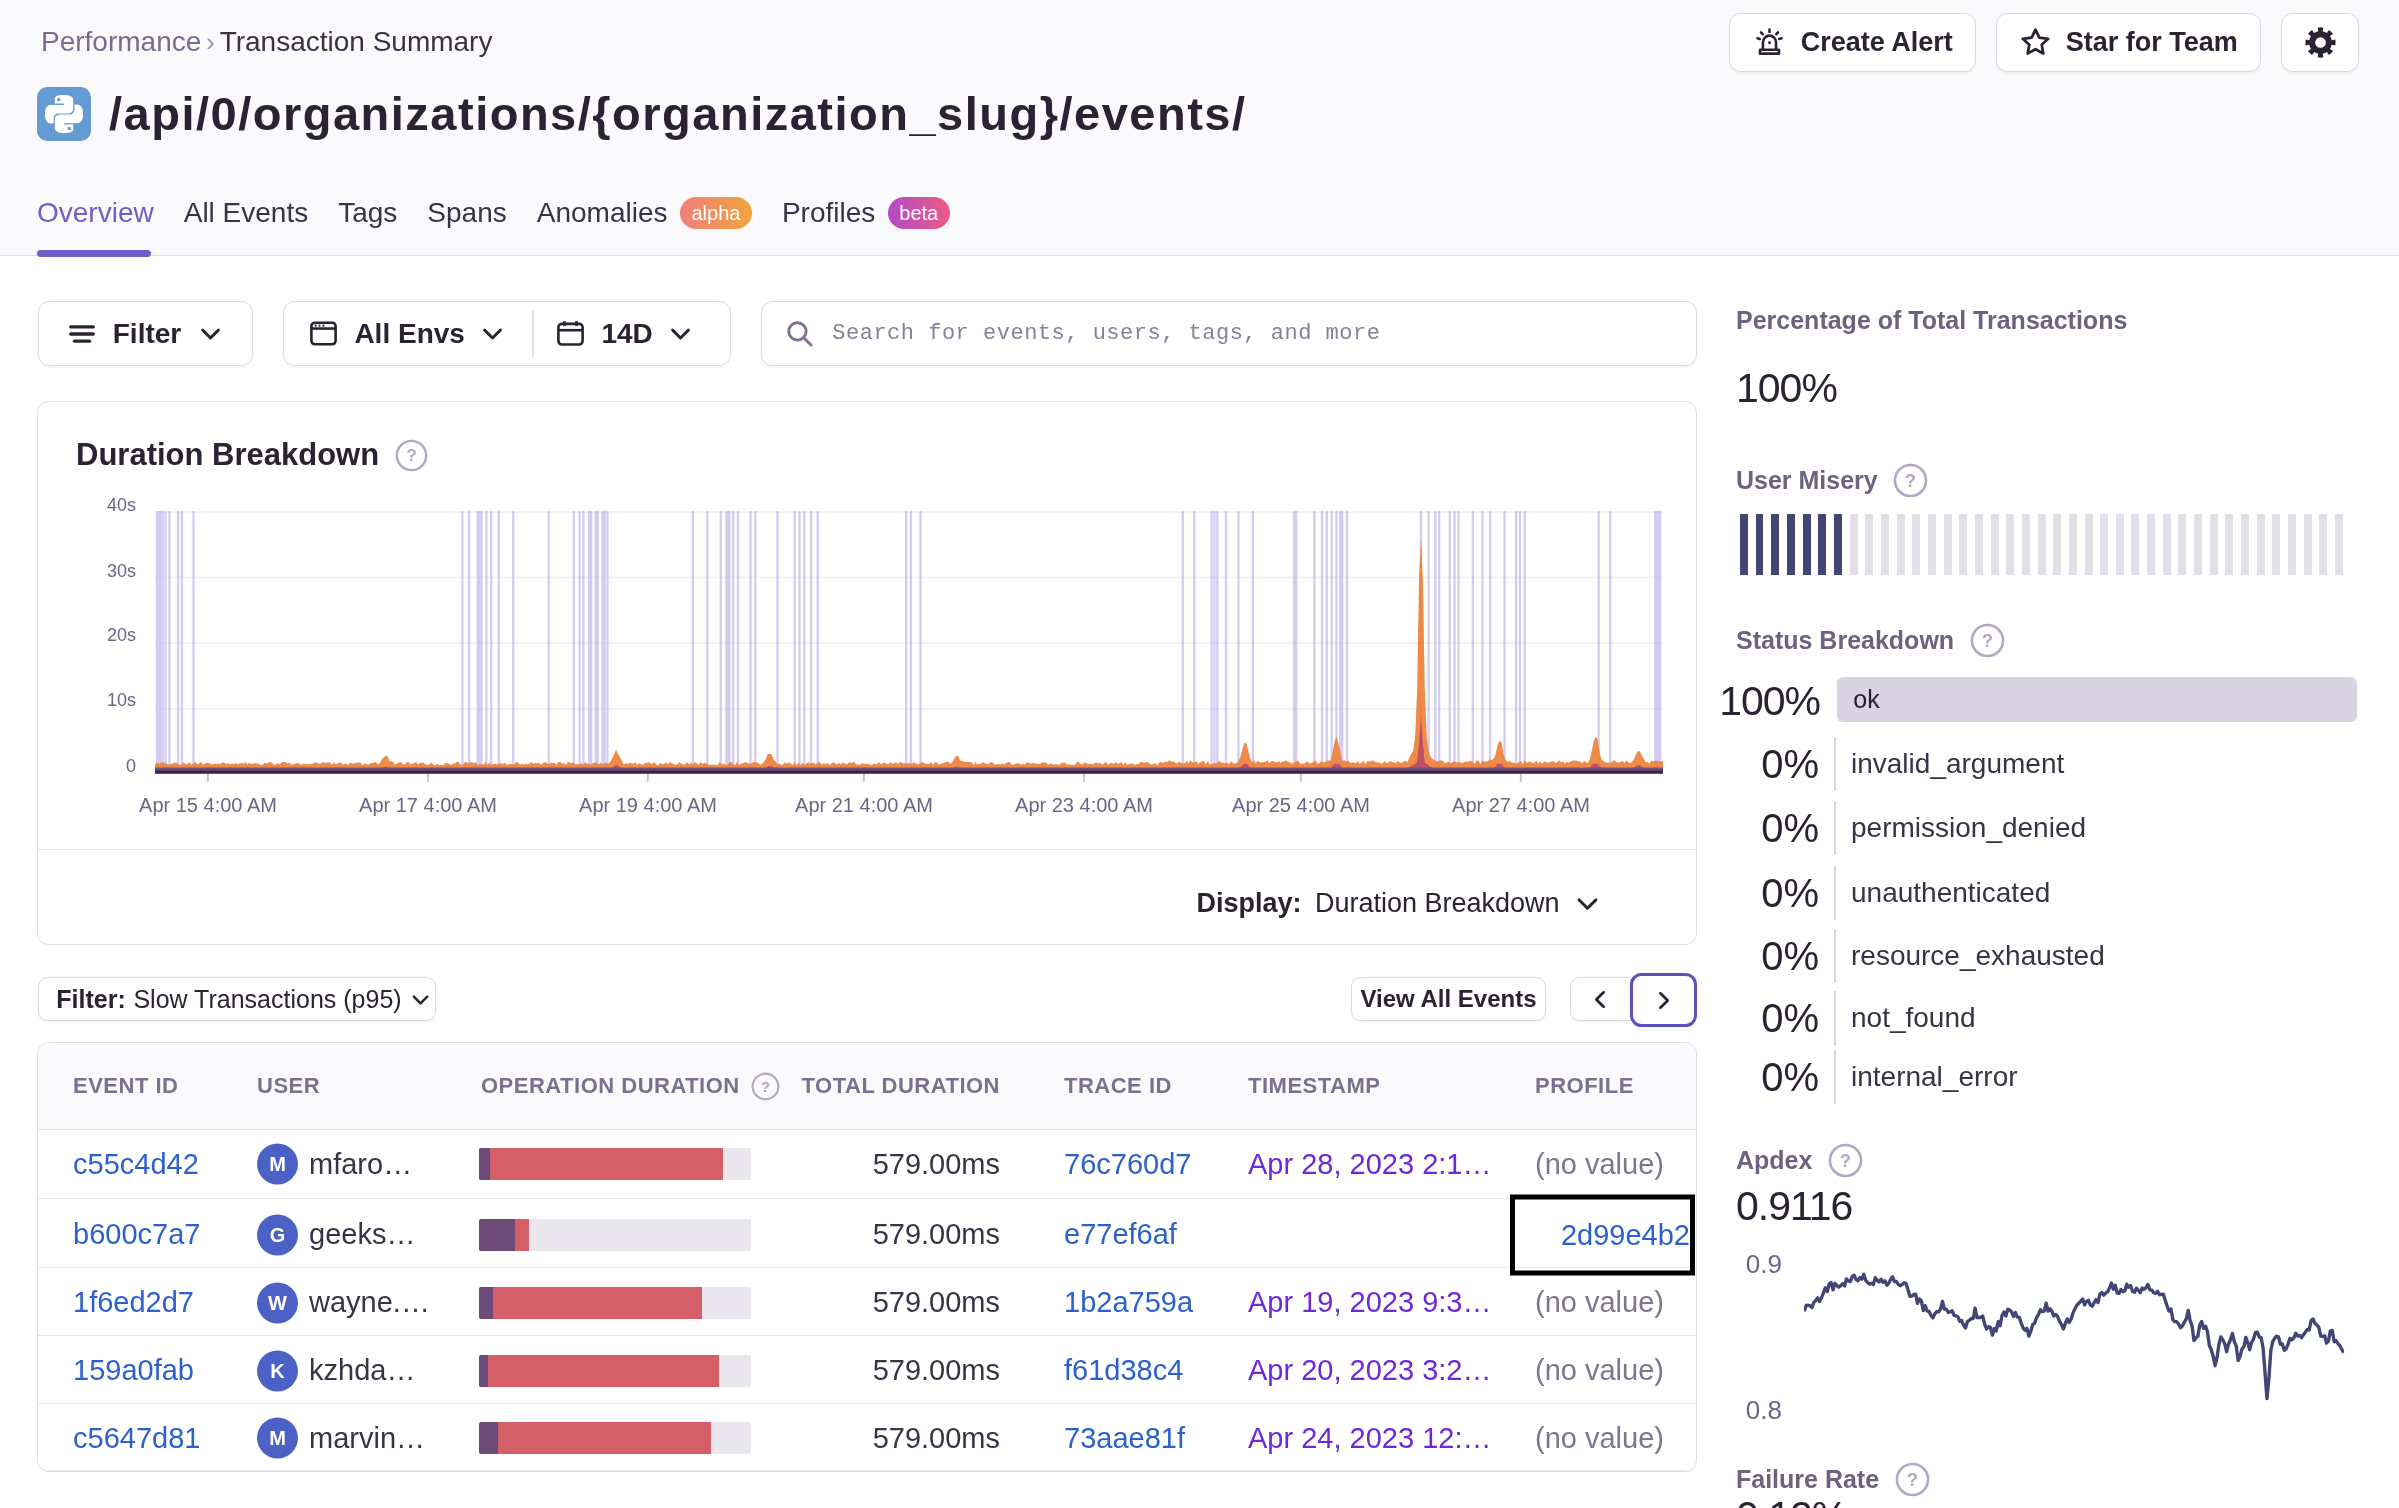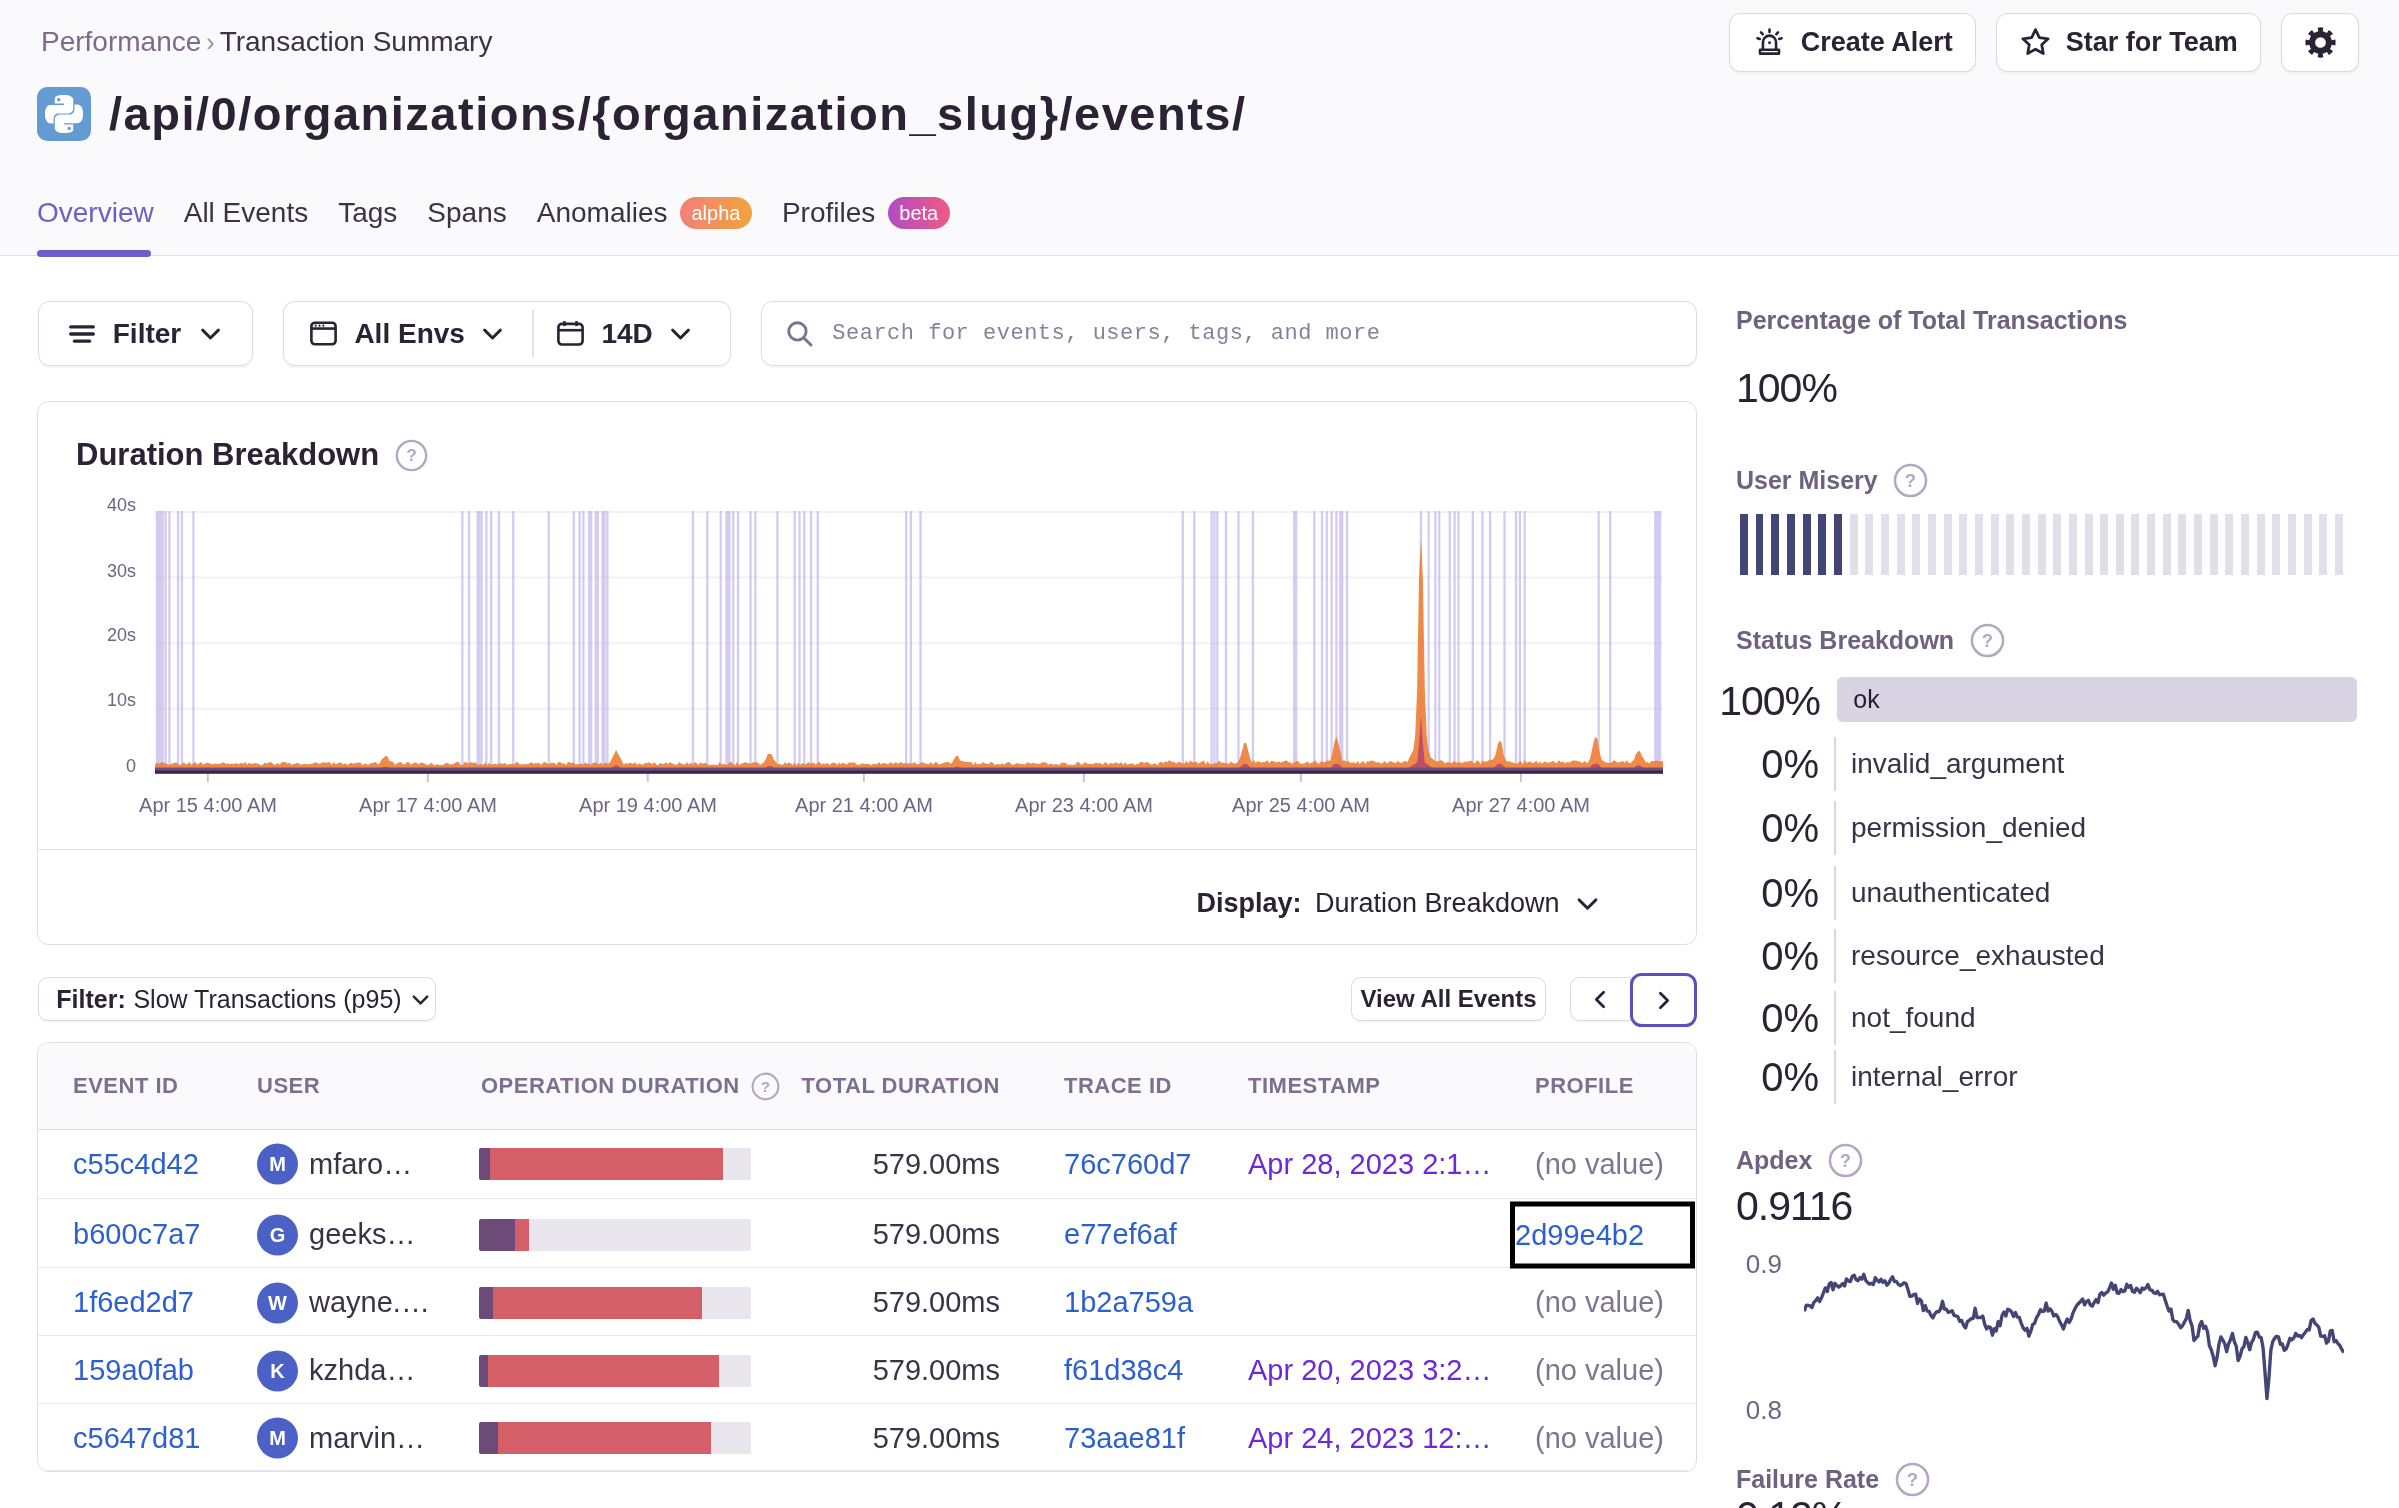--- a/index.html
+++ b/index.html
@@ -51,21 +51,21 @@
 .trow { position:absolute; left:0; width:100%; border-bottom:1.9px solid #eae7ee; font-size:29px; }
 .trow > a, .trow > span { position:absolute; top:0; height:100%; display:flex; align-items:center; }
 .trow > .avatar { width:41px; height:41px !important; border-radius:50%; background:#4c61c5; color:#fff; font-size:20px; font-weight:700;
   justify-content:center; align-self:center; top:50% !important; transform:translateY(-50%); }
 .uname { color:#3a3246; }
 .opbar { top:50% !important; transform:translateY(-50%); width:272px; height:32px !important; background:#e9e6ee; border-radius:1.9px; overflow:hidden; display:flex !important; }
 .opbar .seg { height:100%; display:inline-block; }
 .tdur { color:#3a3246; justify-content:flex-end; }
 .tstamp { color:#6d28d9; }
 .novalue { color:#7f7491; }
-.profbox { position:absolute; left:-25px; top:50%; transform:translateY(-50%); width:185px; height:67px; border:5.8px solid #000; display:flex; align-items:center; justify-content:flex-start; }
+.profbox { position:absolute; left:-25px; top:50%; transform:translateY(-50%); width:185px; height:81px; border:5.8px solid #000; display:flex; align-items:center; justify-content:flex-end; }
 
 
 .shead { position:absolute; font-size:25px; font-weight:700; color:#6f6180; display:flex; align-items:center; gap:15.4px; }
 .sval { position:absolute; font-size:41px; color:#2b2233; letter-spacing:-1px; }
 #misery { position:absolute; left:1740px; top:514px; width:615px; height:61px; }
 #misery span { position:absolute; top:0; width:7.7px; height:61px; }
 .strow { position:absolute; left:1736px; width:624px; height:54px; }
 .strow .spct { position:absolute; right:541px; top:0; height:100%; display:flex; align-items:center; font-size:40px; color:#2b2233; }
 .strow .sline { position:absolute; left:98px; top:0; width:1.9px; height:100%; background:#dad5df; }
 .strow .slab { position:absolute; left:115px; top:0; height:100%; display:flex; align-items:center; font-size:28px; color:#3a3246; }
@@ -349,20 +349,21 @@
 <div class="trow" style="top:227px;height:66px">
   <a class="blue" style="left:35px">1f6ed2d7</a>
   <span class="avatar" style="left:219px">W</span>
   <span class="uname" style="left:271px">wayne.…</span>
   <span class="opbar" style="left:441px">
         <span class="seg" style="width:14.4px;background:#6d4b79"></span>
         <span class="seg" style="width:209px;background:#d45f69"></span>
       </span>
   <span class="tdur" style="left:722px;width:240px">579.00ms</span>
   <a class="blue" style="left:1026px">1b2a759a</a>
+  <span class="tstamp" style="left:1210px">Apr 19, 2023 9:3…</span>
   <span style="left:1497px;position:absolute;display:flex;align-items:center;height:100%">
         <span class="novalue">(no value)</span>
       </span>
 </div>
 <div class="trow" style="top:295px;height:66px">
   <a class="blue" style="left:35px">159a0fab</a>
   <span class="avatar" style="left:219px">K</span>
   <span class="uname" style="left:271px">kzhda…</span>
   <span class="opbar" style="left:441px">
         <span class="seg" style="width:8.6px;background:#6d4b79"></span>

